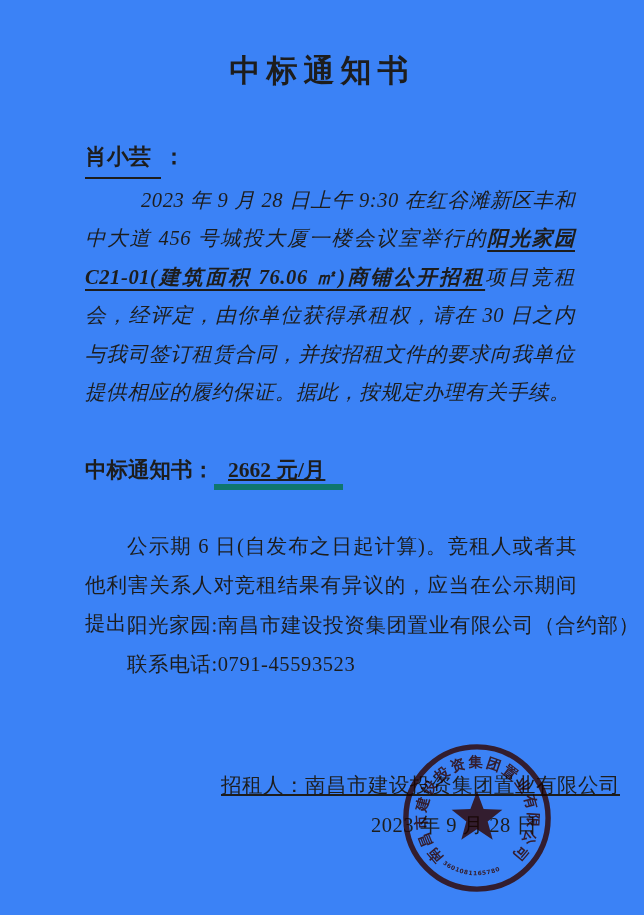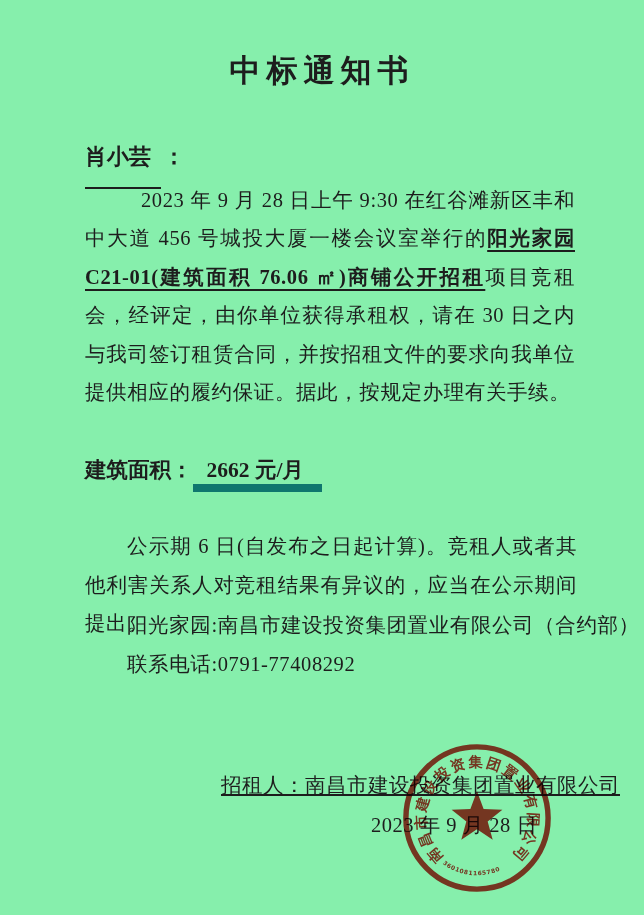--- a/index.html
+++ b/index.html
@@ -2,21 +2,21 @@
 <html><head>
 <meta charset="utf-8">
 <style>
   * { margin: 0; padding: 0; box-sizing: border-box; }
   html, body { background: #e8e8e8; }
   .page {
     position: relative;
     width: 644px;
     height: 915px;
     margin: 0 auto;
-    background: #86efac;
+    background: #3b82f6;
     overflow: hidden;
     font-family: "Liberation Serif", serif;
     color: #1d1d1d;
   }
   .title {
     position: absolute;
     top: 50px;
     left: 0;
     width: 100%;
     text-align: center;
@@ -27,51 +27,53 @@
   .salutation {
     position: absolute;
     left: 85px;
     top: 142px;
     font-size: 22px;
     font-weight: bold;
   }
   .salutation .name {
     border-bottom: 2.5px solid #1d1d1d;
     padding-right: 10px;
-    padding-bottom: 18px;
+    padding-bottom: 8px;
   }
   .salutation .colon { margin-left: 2px; }
   .body-para {
     position: absolute;
     left: 85px;
     top: 181px;
     width: 490px;
     font-size: 20.5px;
     line-height: 38.4px;
     letter-spacing: 0.6px;
     text-align: justify;
     text-justify: inter-character;
     text-indent: 56px;
+    font-style: italic;
   }
   .emph {
     font-weight: bold;
     text-decoration: underline;
     text-decoration-thickness: 2px;
     text-underline-offset: 5px;
   }
   .result-line {
     position: absolute;
     left: 85px;
     top: 455px;
     font-size: 21.5px;
     font-weight: bold;
   }
   .result-value {
-    border-bottom: 8px solid #0f766e;
+    border-bottom: 6px solid #0f766e;
     padding: 0 18px 2px 14px;
+    text-decoration: underline;
   }
   .notice-para {
     position: absolute;
     left: 85px;
     top: 527px;
     width: 492px;
     font-size: 20.5px;
     line-height: 38.6px;
     letter-spacing: 0.6px;
     text-align: justify;
@@ -132,28 +134,28 @@
 
   <h1 class="title">中标通知书</h1>
 
   <div class="salutation">
     <span class="name">肖小芸</span><span class="colon">：</span>
   </div>
 
   <p class="body-para"><span>2023 年 9 月 28 日上午 9:30 在红谷滩新区丰和中大道 456 号城投大厦一楼会议室举行的</span><span class="emph">阳光家园 C21-01(建筑面积 76.06 ㎡)商铺公开招租</span><span>项目竞租会，经评定，由你单位获得承租权，请在 30 日之内与我司签订租赁合同，并按招租文件的要求向我单位提供相应的履约保证。据此，按规定办理有关手续。</span></p>
 
   <div class="result-line">
-    <span>建筑面积：</span><span class="result-value">2662 元/月</span>
+    <span>中标通知书：</span><span class="result-value">2662 元/月</span>
   </div>
 
   <p class="notice-para">公示期 6 日(自发布之日起计算)。竞租人或者其他利害关系人对竞租结果有异议的，应当在公示期间提出。</p>
 
   <div class="supervisor-line">阳光家园:南昌市建设投资集团置业有限公司（合约部）</div>
 
-  <div class="phone-line">联系电话:0791-77408292</div>
+  <div class="phone-line">联系电话:0791-45593523</div>
 
   <div class="lessor-line">招租人：南昌市建设投资集团置业有限公司</div>
 
   <div class="date-line">2023 年 9 月 28 日</div>
 
   <svg class="seal" width="158" height="158" viewBox="0 0 160 160" aria-hidden="true">
     <defs>
       <path id="sealTopArc" d="M 48,121 A 52,52 0 1 1 112,121" fill="none"></path>
       <path id="sealBottomArc" d="M 42.7,124.4 A 58,58 0 0 0 117.3,124.4" fill="none"></path>
     </defs>

